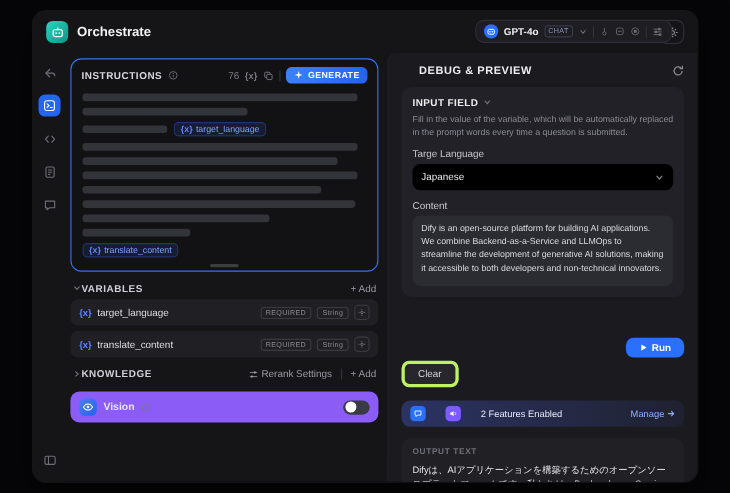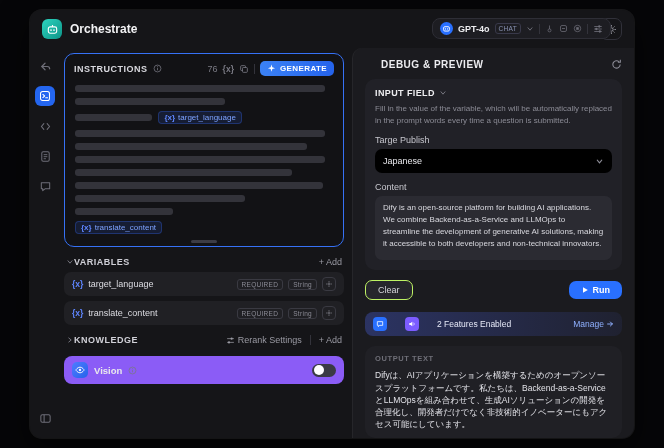--- a/index.html
+++ b/index.html
@@ -90,21 +90,21 @@
   .ic-desc { font-size:8px; line-height:1.45; color:#8b8b95; margin-top:5px; }
   .field-label { font-size:9px; color:#c6c6cd; margin:9px 0 4px; }
   .select { height:24px; background:#000000; border-radius:7px; display:flex; align-items:center; padding:0 8px;
             font-size:9px; color:#e8e8ec; cursor:pointer; }
   .select .sel-caret { margin-left:auto; color:#8b8b95; display:flex; }
   textarea.content { width:100%; height:64px; background:#2b2b32; border:none; border-radius:7px; padding:6px 8px;
                      font-family:"Liberation Sans", sans-serif; font-size:8px; line-height:1.5; color:#d9d9df;
                      resize:none; outline:none; display:block; }
 
   .run-row { display:flex; align-items:center; margin-top:10px; }
-  .clear-btn { background:#26262c; border:1px solid #bef264; border-radius:7px; color:#d4d4da; font-size:9px; padding:4px 12px; cursor:pointer; }
+  .clear-btn { background:#26262c; border:3px solid #bef264; border-radius:7px; color:#d4d4da; font-size:9px; padding:4px 12px; cursor:pointer;margin-top:48px; }
   .run-btn { margin-left:auto; display:flex; align-items:center; gap:4px; background:#2970ff; border:none; border-radius:7px;
              color:#fff; font-size:9px; font-weight:bold; padding:4px 12px; cursor:pointer; }
 
   .features-bar { margin-top:12px; border-radius:8px; padding:5px 8px; display:flex; align-items:center; gap:18px;
                   background:linear-gradient(90deg, rgba(82,108,255,.30), rgba(82,108,255,.08)); }
   .feat-icon { width:14px; height:14px; border-radius:4px; display:flex; align-items:center; justify-content:center; color:#fff; }
   .feat-icon.blue { background:#2970ff; }
   .feat-icon.purple { background:#7c5cff; }
   .feat-label { font-size:8.5px; color:#e6e9f7; }
   .manage { margin-left:auto; display:flex; align-items:center; gap:2px; font-size:8.5px; color:#8fb0ff; cursor:pointer; }
@@ -412,21 +412,21 @@
         <div class="ic-title">
           <span>INPUT FIELD</span>
           <span class="muted-ic">
             <svg width="8" height="8" viewBox="0 0 10 10">
                 <path d="M2.5 3.5 L5 6.5 L7.5 3.5" fill="none" stroke="currentColor" stroke-width="1.2" stroke-linecap="round"></path>
               </svg>
           </span>
         </div>
         <p class="ic-desc">Fill in the value of the variable, which will be automatically replaced in the prompt words every time a question is submitted.</p>
 
-        <div class="field-label">Targe Publish</div>
+        <div class="field-label">Targe Language</div>
         <div class="select">
           <span>Japanese</span>
           <span class="sel-caret">
             <svg width="9" height="9" viewBox="0 0 10 10">
                 <path d="M2.5 3.5 L5 6.5 L7.5 3.5" fill="none" stroke="currentColor" stroke-width="1.2" stroke-linecap="round"></path>
               </svg>
           </span>
         </div>
 
         <div class="field-label">Content</div>

